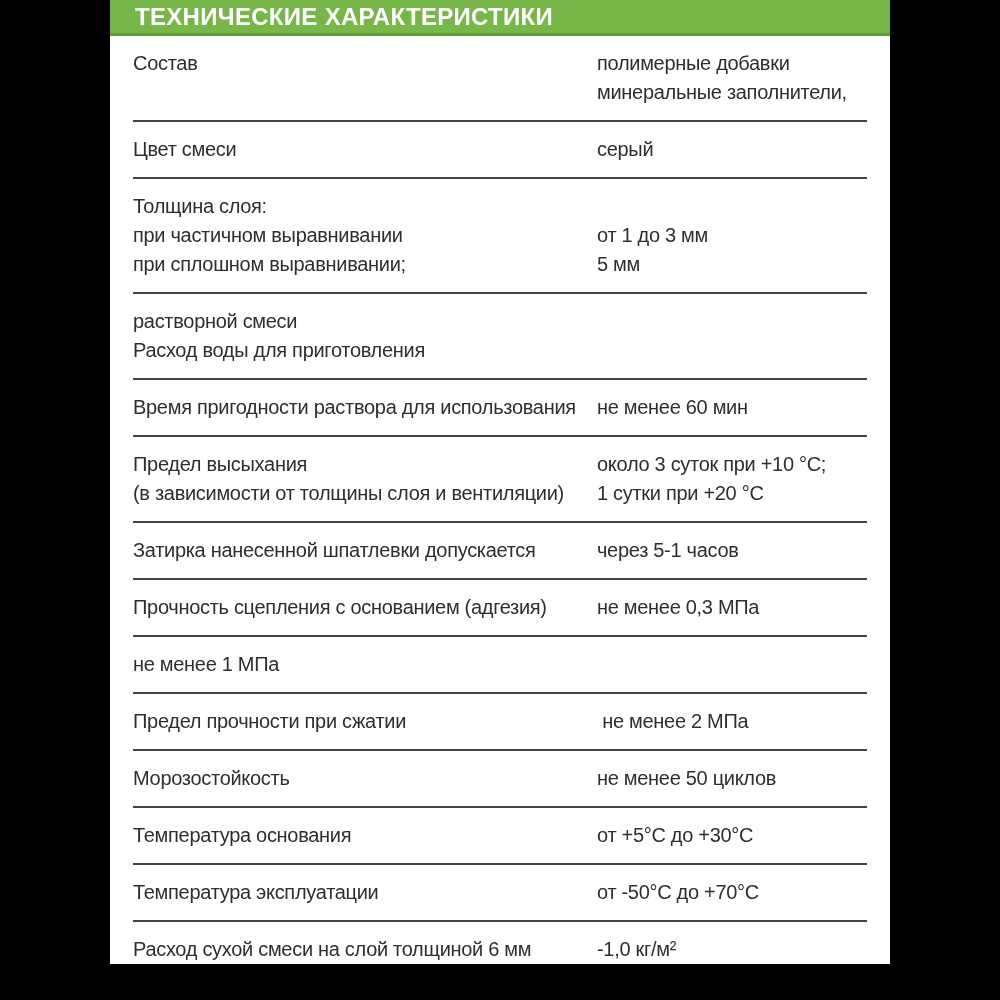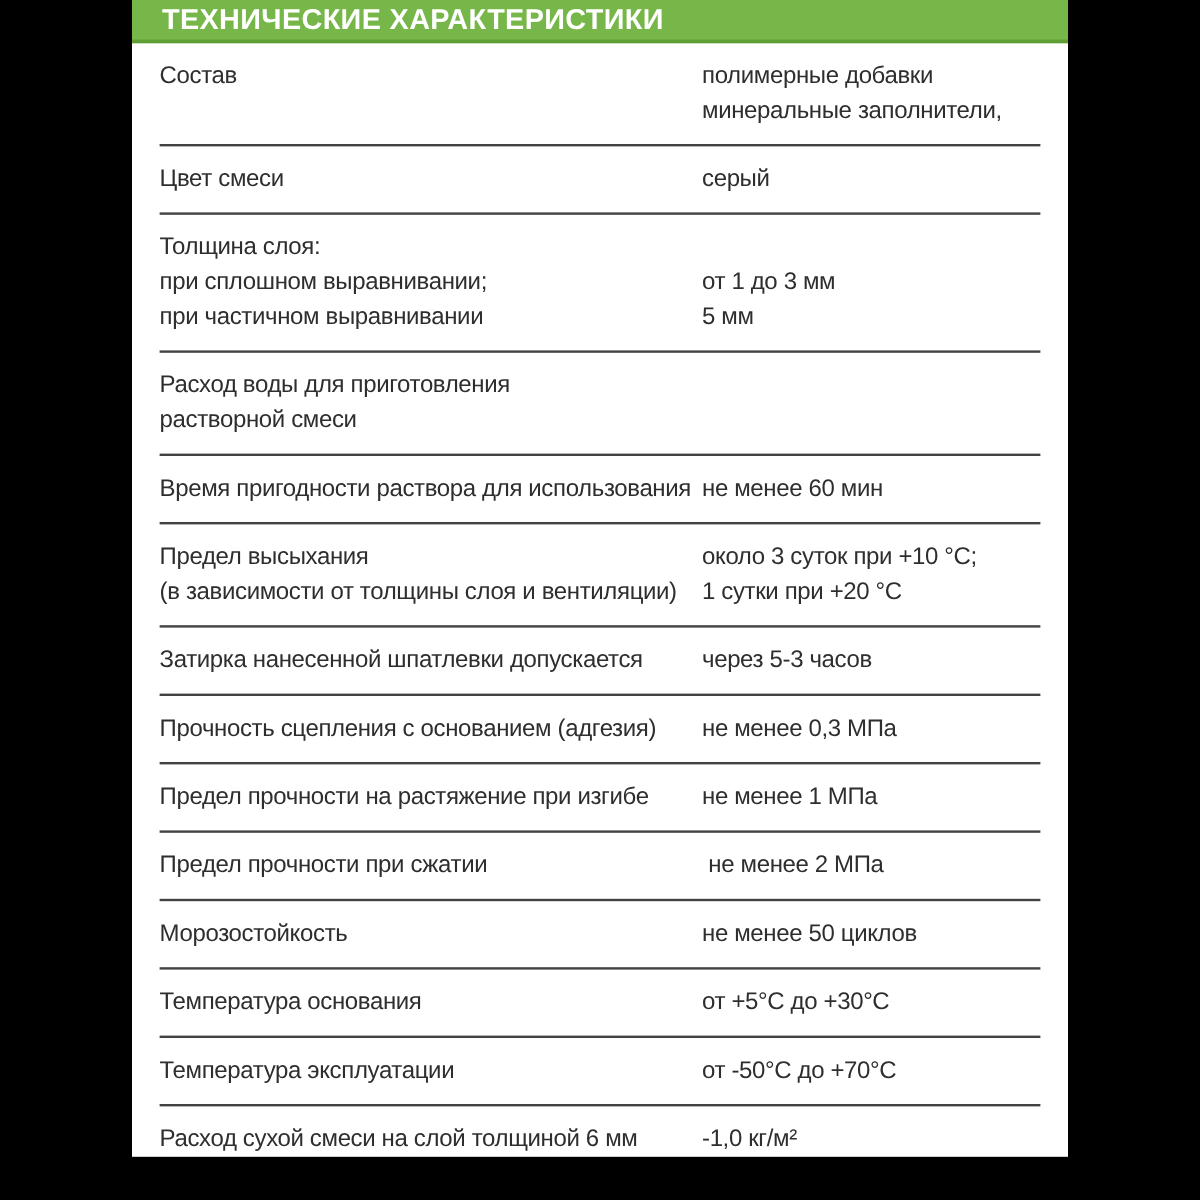--- a/index.html
+++ b/index.html
@@ -44,20 +44,21 @@
     white-space:nowrap;
   }
   .spec-table{
     margin:0 23px;
     width:734px;
   }
   .spec-row{
     display:flex;
     padding:13px 0;
     border-bottom:2px solid var(--divider);
+    gap:12px;
   }
   .spec-row:last-child{ border-bottom:none; }
   .label-cell{
     width:452px;
     flex:0 0 452px;
   }
   .value-cell{
     flex:1 1 auto;
   }
   .cell-line{
@@ -92,33 +93,33 @@
         <div class="label-cell">
           <div class="cell-line">Цвет смеси</div>
         </div>
         <div class="value-cell">
           <div class="cell-line">серый</div>
         </div>
       </div>
       <div class="spec-row">
         <div class="label-cell">
           <div class="cell-line">Толщина слоя:</div>
+          <div class="cell-line">при частичном выравнивании</div>
           <div class="cell-line">при сплошном выравнивании;</div>
-          <div class="cell-line">при частичном выравнивании</div>
         </div>
         <div class="value-cell">
           <div class="cell-line">&nbsp;</div>
           <div class="cell-line">от 1 до 3 мм</div>
           <div class="cell-line">5 мм</div>
         </div>
       </div>
       <div class="spec-row">
         <div class="label-cell">
+          <div class="cell-line">растворной смеси</div>
           <div class="cell-line">Расход воды для приготовления</div>
-          <div class="cell-line">растворной смеси</div>
         </div>
       </div>
       <div class="spec-row">
         <div class="label-cell">
           <div class="cell-line">Время пригодности раствора для использования</div>
         </div>
         <div class="value-cell">
           <div class="cell-line">не менее 60 мин</div>
         </div>
       </div>
@@ -130,35 +131,32 @@
         <div class="value-cell">
           <div class="cell-line">около 3 суток при +10 °C;</div>
           <div class="cell-line">1 сутки при +20 °C</div>
         </div>
       </div>
       <div class="spec-row">
         <div class="label-cell">
           <div class="cell-line">Затирка нанесенной шпатлевки допускается</div>
         </div>
         <div class="value-cell">
-          <div class="cell-line">через 5-3 часов</div>
+          <div class="cell-line">через 5-1 часов</div>
         </div>
       </div>
       <div class="spec-row">
         <div class="label-cell">
           <div class="cell-line">Прочность сцепления с основанием (адгезия)</div>
         </div>
         <div class="value-cell">
           <div class="cell-line">не менее 0,3 МПа</div>
         </div>
       </div>
       <div class="spec-row">
-        <div class="label-cell">
-          <div class="cell-line">Предел прочности на растяжение при изгибе</div>
-        </div>
         <div class="value-cell">
           <div class="cell-line">не менее 1 МПа</div>
         </div>
       </div>
       <div class="spec-row">
         <div class="label-cell">
           <div class="cell-line">Предел прочности при сжатии</div>
         </div>
         <div class="value-cell">
           <div class="cell-line">&nbsp;не менее 2 МПа</div>

